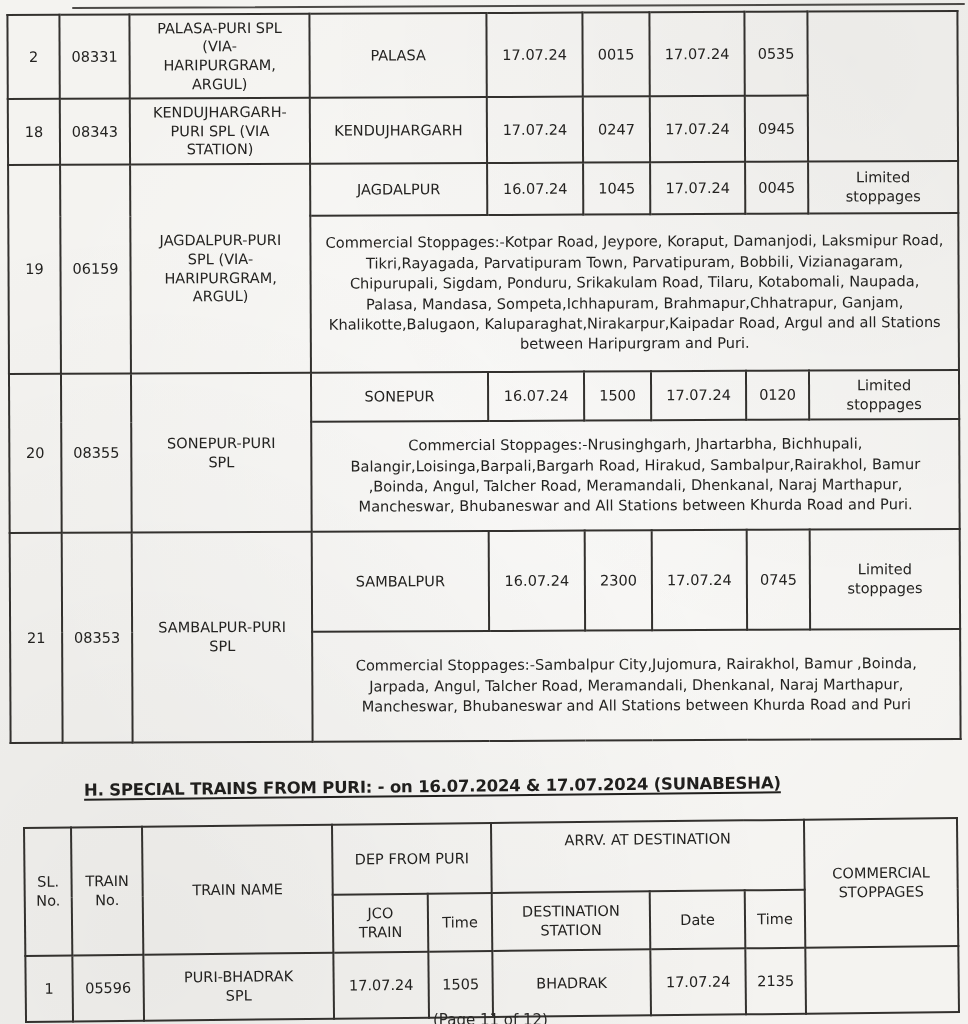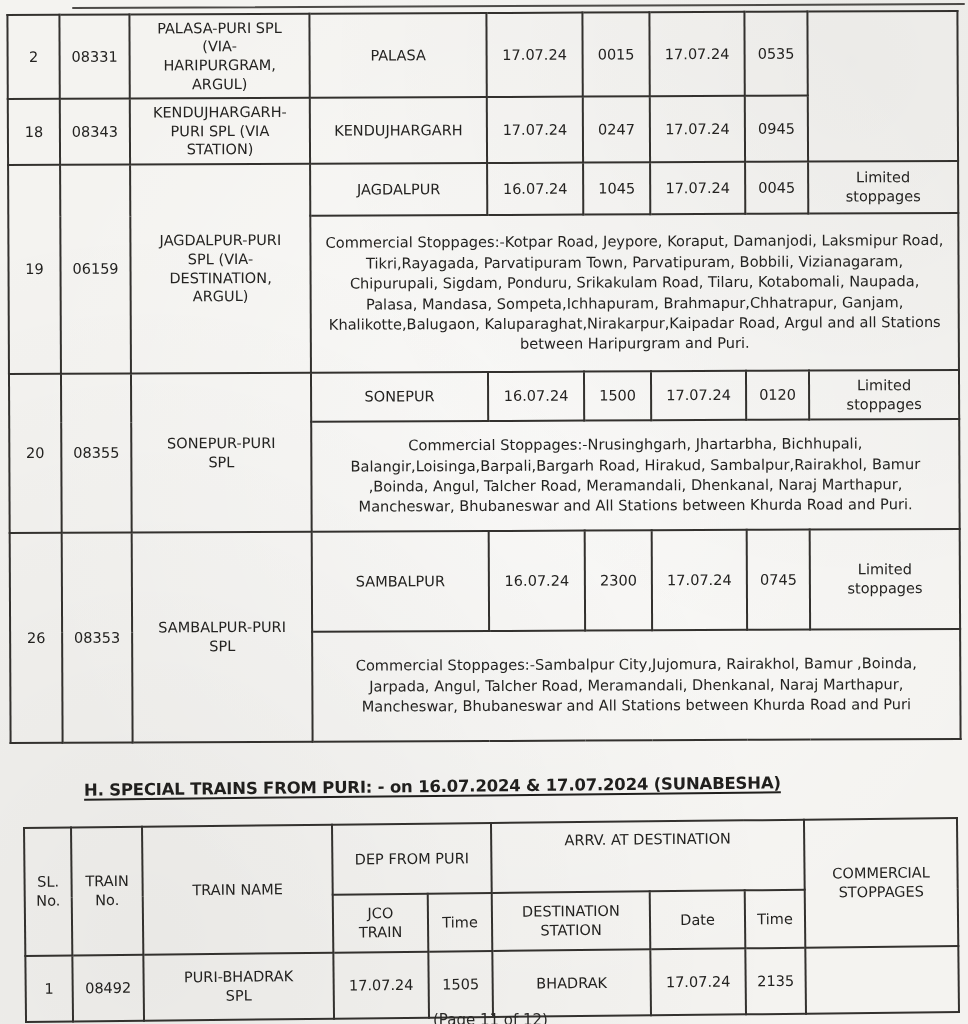--- a/index.html
+++ b/index.html
@@ -109,21 +109,21 @@
     <td>0247</td>
     <td>17.07.24</td>
     <td>0945</td>
   </tr>
 
   <tr style="height:52px">
     <td rowspan="2">19</td>
     <td rowspan="2">06159</td>
     <td rowspan="2">JAGDALPUR-PURI
 SPL (VIA-
-DESTINATION,
+HARIPURGRAM,
 ARGUL)</td>
     <td>JAGDALPUR</td>
     <td>16.07.24</td>
     <td>1045</td>
     <td>17.07.24</td>
     <td>0045</td>
     <td>Limited
 stoppages</td>
   </tr>
 
@@ -143,21 +143,21 @@
     <td>0120</td>
     <td>Limited
 stoppages</td>
   </tr>
 
   <tr style="height:110px">
     <td colspan="6" class="stoppages-cell">Commercial Stoppages:-Nrusinghgarh, Jhartarbha, Bichhupali, Balangir,Loisinga,Barpali,Bargarh Road, Hirakud, Sambalpur,Rairakhol, Bamur ,Boinda, Angul, Talcher Road, Meramandali, Dhenkanal, Naraj Marthapur, Mancheswar, Bhubaneswar and All Stations between Khurda Road and Puri.</td>
   </tr>
 
   <tr style="height:100px">
-    <td rowspan="2">26</td>
+    <td rowspan="2">21</td>
     <td rowspan="2">08353</td>
     <td rowspan="2">SAMBALPUR-PURI
 SPL</td>
     <td>SAMBALPUR</td>
     <td>16.07.24</td>
     <td>2300</td>
     <td>17.07.24</td>
     <td>0745</td>
     <td>Limited
 stoppages</td>
@@ -199,21 +199,21 @@
     <td class="hdr">JCO
 TRAIN</td>
     <td class="hdr">Time</td>
     <td class="hdr">DESTINATION
 STATION</td>
     <td class="hdr">Date</td>
     <td class="hdr">Time</td>
   </tr>
   <tr style="height:66px">
     <td>1</td>
-    <td>08492</td>
+    <td>05596</td>
     <td>PURI-BHADRAK
 SPL</td>
     <td>17.07.24</td>
     <td>1505</td>
     <td>BHADRAK</td>
     <td>17.07.24</td>
     <td>2135</td>
     <td></td>
   </tr>
 </tbody>

